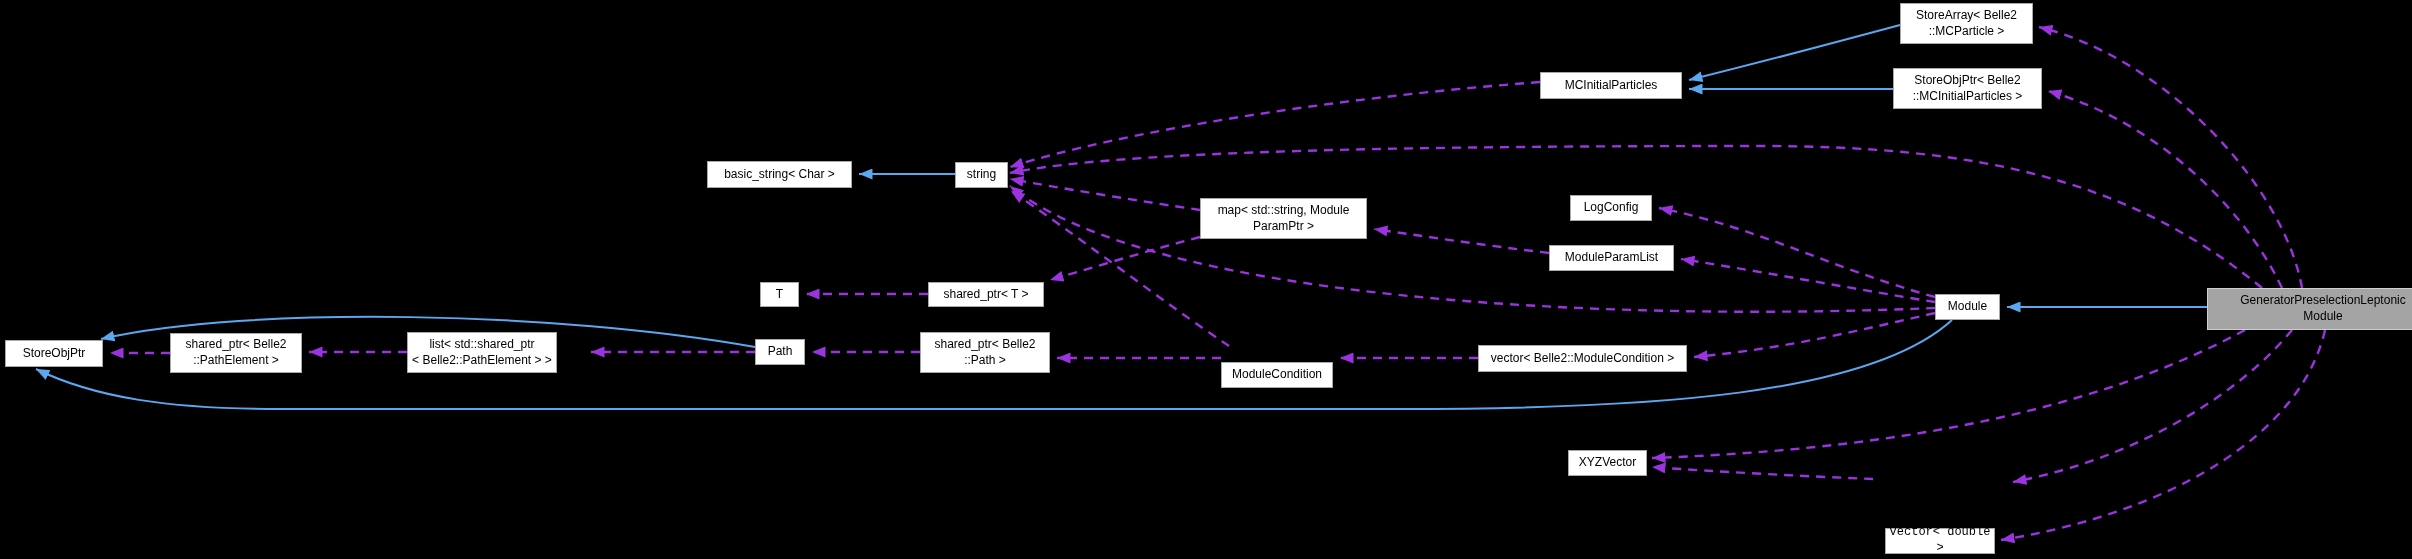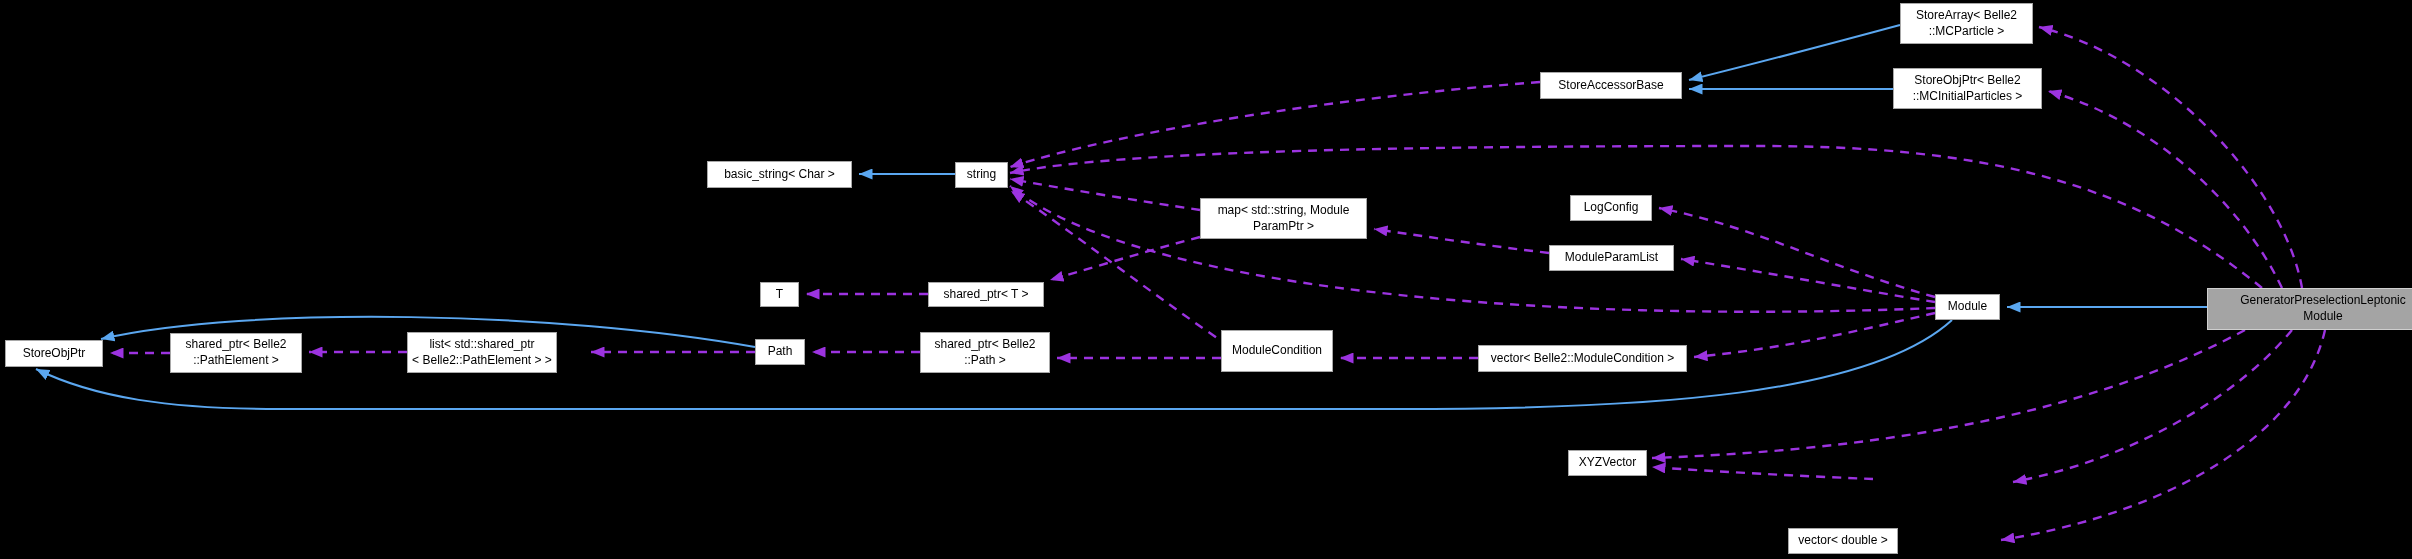--- a/index.html
+++ b/index.html
@@ -107,39 +107,39 @@
   <div class="node" style="left:707px;top:161px;width:145px;height:27px;">basic_string&lt; Char &gt;</div>
 
   <div class="node" style="left:955px;top:162px;width:53px;height:26px;">string</div>
 
   <div class="node" style="left:920px;top:332px;width:130px;height:41px;">shared_ptr&lt; Belle2
 ::Path &gt;</div>
 
   <div class="node" style="left:1200px;top:198px;width:167px;height:41px;">map&lt; std::string, Module
 ParamPtr &gt;</div>
 
-  <div class="node" style="left:1221px;top:330px;width:112px;height:42px;">ModuleCondition</div>
+  <div class="node" style="left:1221px;top:362px;width:112px;height:26px;">ModuleCondition</div>
 
   <div class="node" style="left:1478px;top:345px;width:209px;height:27px;">vector&lt; Belle2::ModuleCondition &gt;</div>
 
-  <div class="node" style="left:1540px;top:72px;width:142px;height:27px;">StoreAccessorBase</div>
+  <div class="node" style="left:1540px;top:72px;width:142px;height:27px;">MCInitialParticles</div>
 
   <div class="node" style="left:1570px;top:195px;width:82px;height:26px;">LogConfig</div>
 
   <div class="node" style="left:1549px;top:245px;width:125px;height:26px;">ModuleParamList</div>
 
   <div class="node" style="left:1900px;top:3px;width:133px;height:41px;">StoreArray&lt; Belle2
 ::MCParticle &gt;</div>
 
   <div class="node" style="left:1893px;top:68px;width:149px;height:41px;">StoreObjPtr&lt; Belle2
 ::MCInitialParticles &gt;</div>
 
   <div class="node" style="left:1935px;top:294px;width:65px;height:26px;">Module</div>
 
   <div class="node node-highlight" style="left:2207px;top:288px;width:232px;height:42px;">GeneratorPreselectionLeptonic
 Module</div>
 
   <div class="node" style="left:1568px;top:450px;width:79px;height:26px;">XYZVector</div>
 
 
-  <div class="node" style="left:1788px;top:528px;width:110px;height:26px;">vector&lt; double &gt;</div>
+  <div class="node" style="left:1885px;top:528px;width:110px;height:26px;font-family:Liberation Mono, monospace;">vector&lt; double &gt;</div>
 
 </div>
 
 </body></html>

